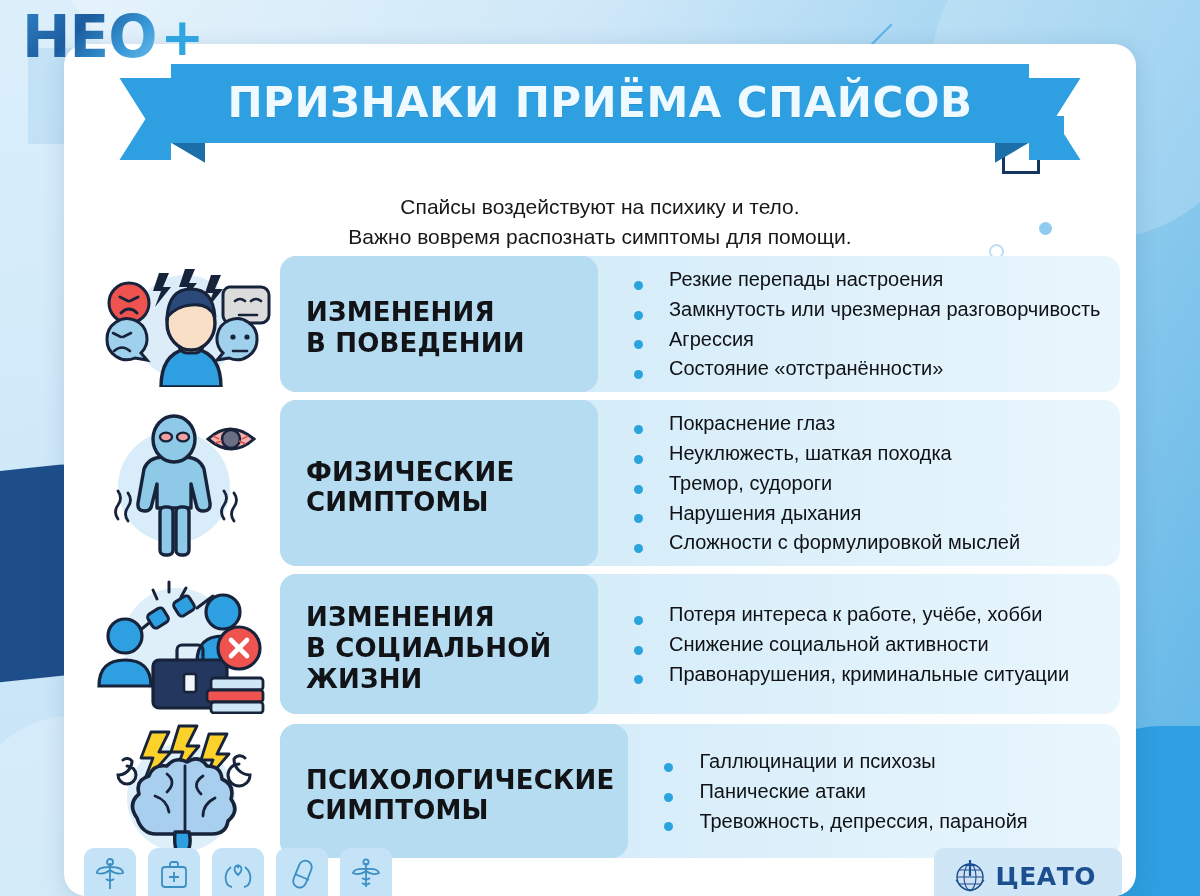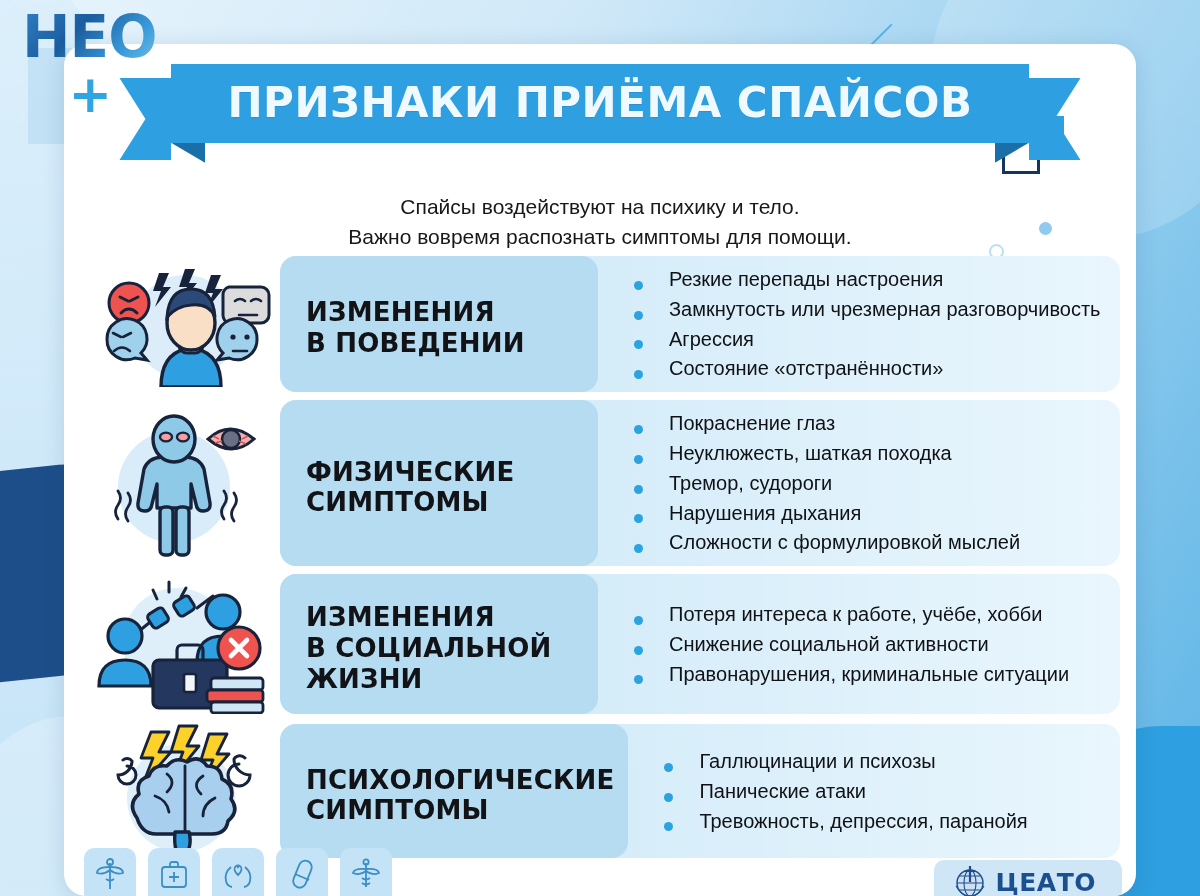--- a/index.html
+++ b/index.html
@@ -79,21 +79,20 @@
   .crosshair::after  { left: 16px; top: 0; width: 2px; height: 34px; }
 
   
   #logo {
     position: absolute;
     left: 22px; top: 8px;
     display: flex;
     align-items: center;
     gap: 2px;
     z-index: 40;
-    flex-direction: column;
   }
   #logo .glyph {
     font-size: 58px;
     font-weight: 700;
     letter-spacing: -1px;
     line-height: 1;
     font-family: "DejaVu Sans", sans-serif;
     background: linear-gradient(135deg,#2f7fc4 0%, #1b5d9e 40%, #3a9ad9 75%, #6fc2ea 100%);
     -webkit-background-clip: text;
     background-clip: text;
@@ -288,21 +287,21 @@
     justify-content: center;
     padding-top: 4px;
   }
   #footer-brand {
     display: flex;
     align-items: center;
     gap: 8px;
     background: #cfe6f7;
     padding: 8px 26px 0 18px;
     border-radius: 10px 10px 0 0;
-    height: 36px;
+    height: 48px;
   }
   #footer-brand .brand-text {
     font-family: "DejaVu Sans", sans-serif;
     font-size: 25px;
     font-weight: 700;
     color: #1b4f8f;
     letter-spacing: .5px;
   }
 </style>
 </head>

